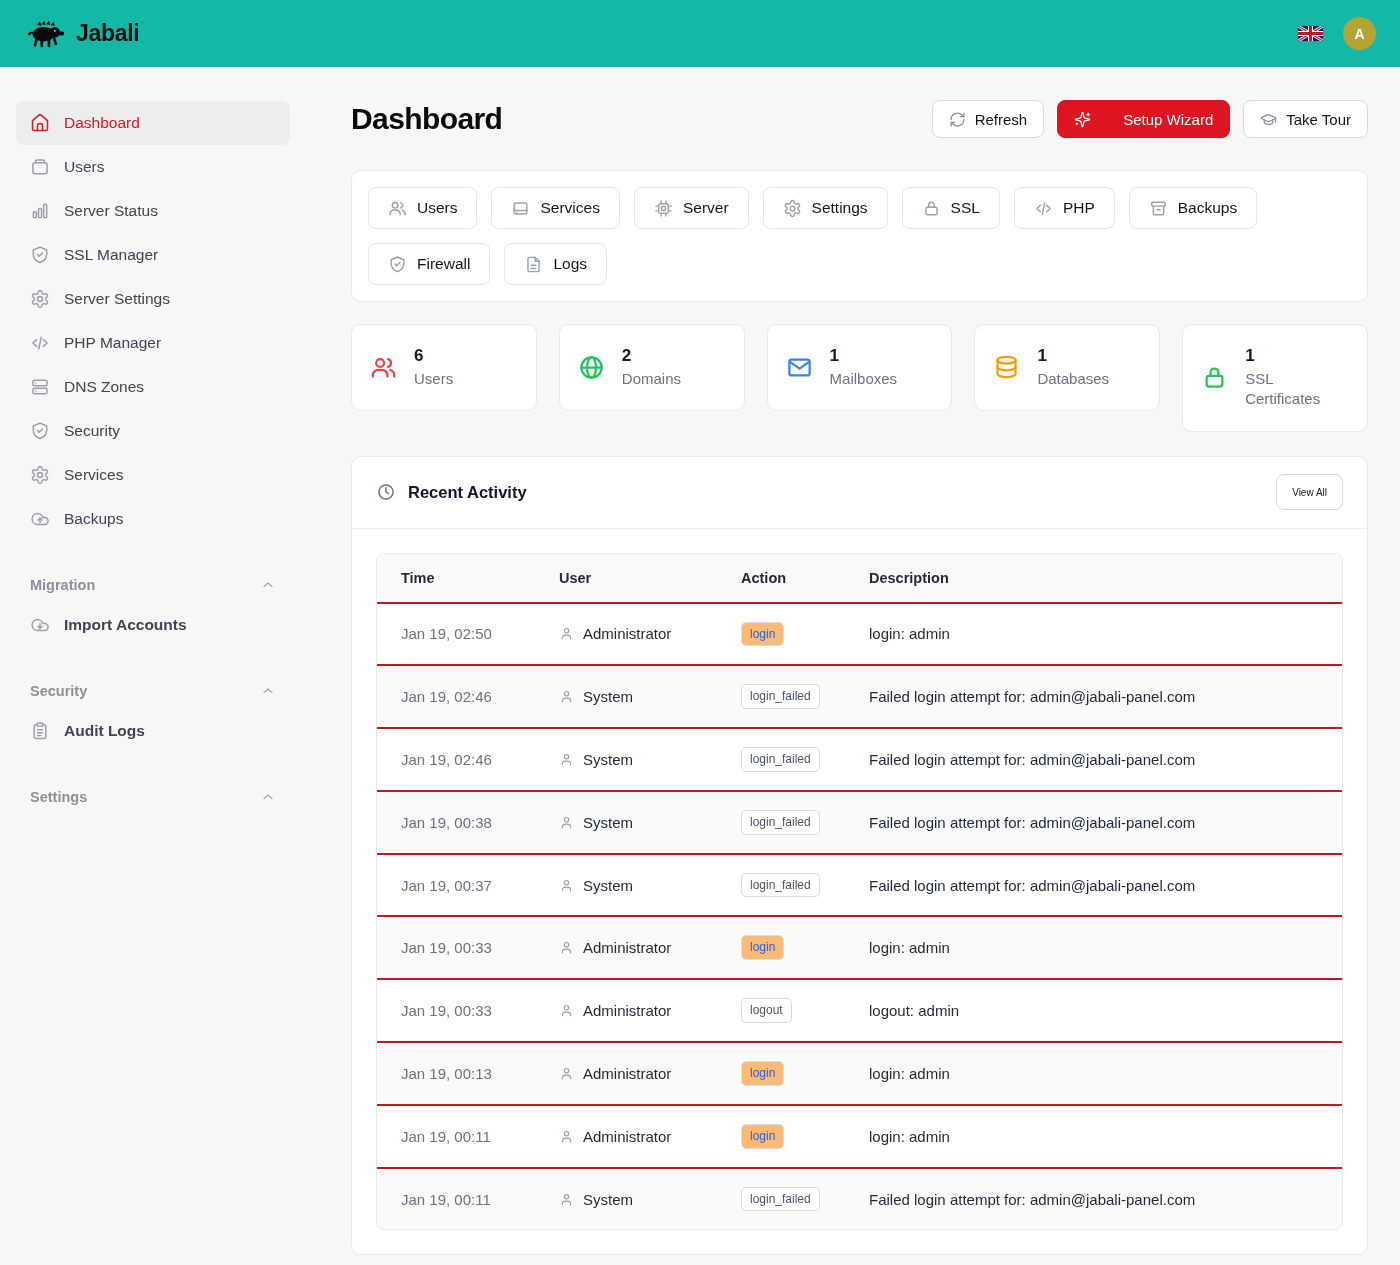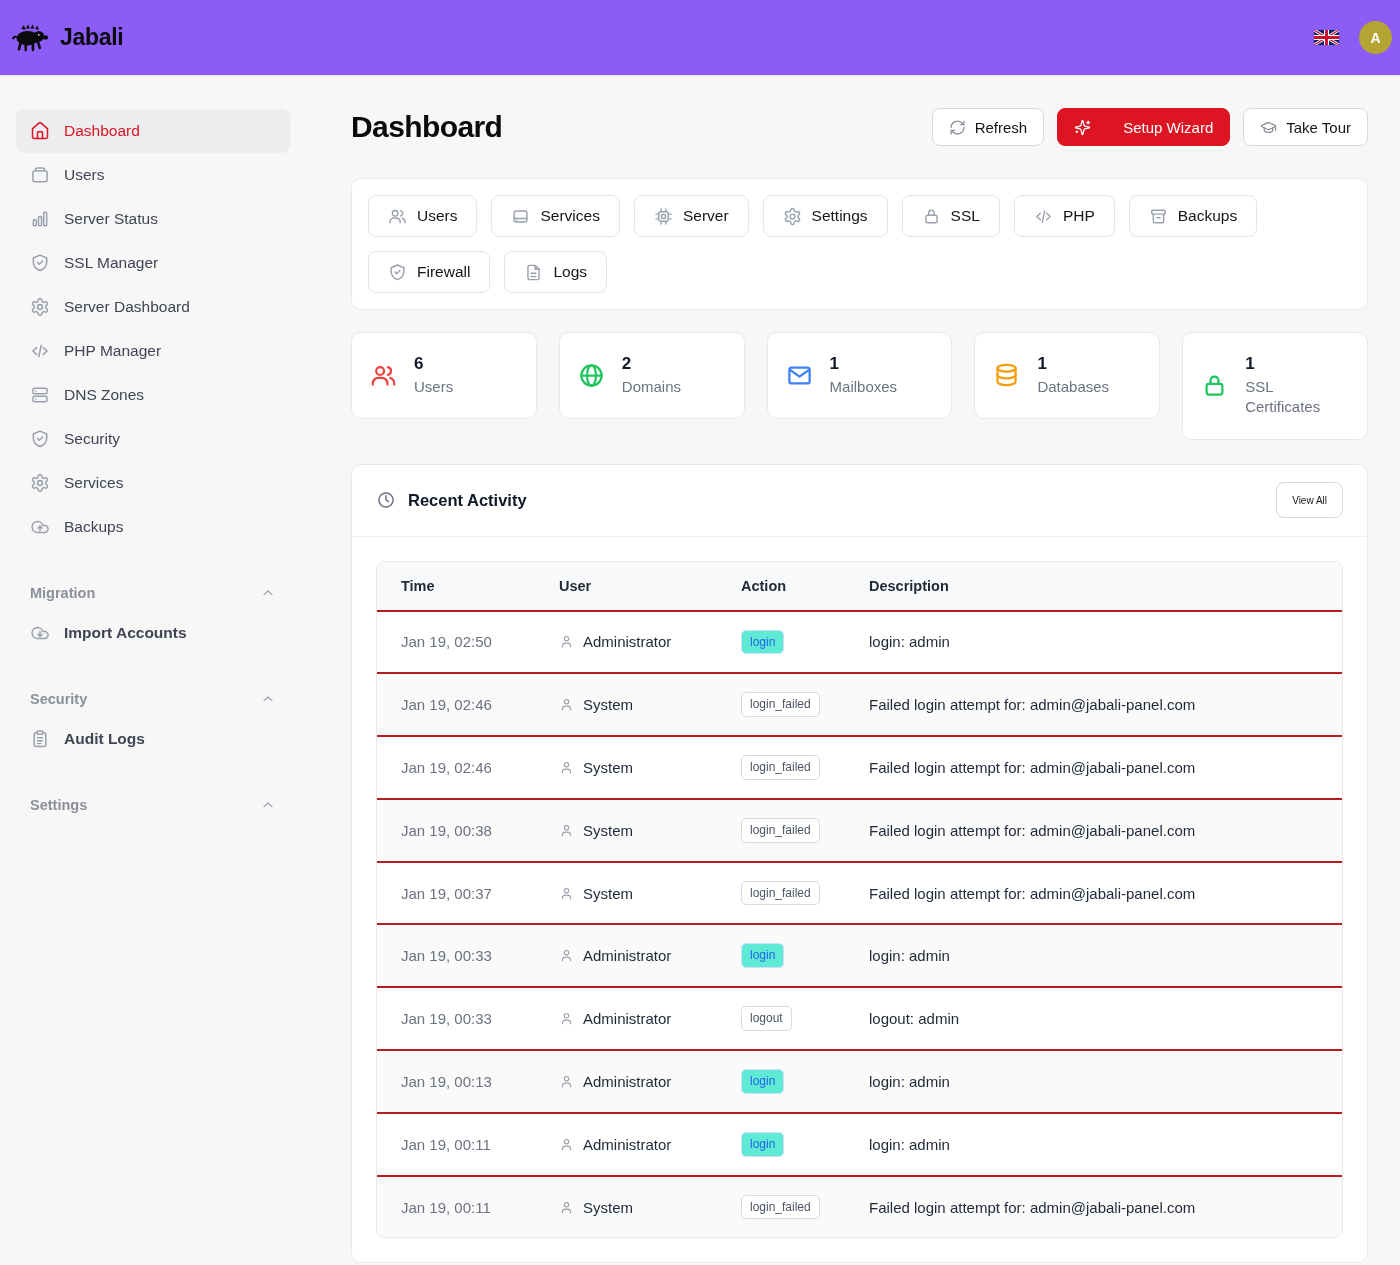--- a/index.html
+++ b/index.html
@@ -7,22 +7,22 @@
   body {
     font-family:"Liberation Sans","DejaVu Sans",sans-serif;
     background:#f7f7f8; color:#1f2937;
     -webkit-font-smoothing:antialiased;
   }
   svg.icon { fill:none; stroke:currentColor; stroke-width:1.8; stroke-linecap:round; stroke-linejoin:round; flex-shrink:0; }
   svg.icon-fill { fill:currentColor; stroke:none; flex-shrink:0; }
 
   
   .topbar {
-    height:76px; background:#8b5cf6; border-bottom:1px solid #e7e8ea;
-    display:flex; align-items:center; padding:0 8px;
+    height:68px; background:#14b8a6; border-bottom:1px solid #e7e8ea;
+    display:flex; align-items:center; padding:0 24px;
   }
   .brand { display:flex; align-items:center; gap:10px; cursor:pointer; }
   .brand-name { font-size:23px; font-weight:800; letter-spacing:-0.3px; color:#0b0b0d; }
   .topbar-right { margin-left:auto; display:flex; align-items:center; gap:20px; }
   .flag-btn { display:flex; border-radius:2px; overflow:hidden; cursor:pointer; box-shadow:0 0 0 1px rgba(0,0,0,.06); }
   .avatar {
     width:33px; height:33px; border-radius:50%; background:var(--avatar,#b4a434);
     color:#fff; font-weight:700; font-size:14px;
     display:flex; align-items:center; justify-content:center; cursor:pointer;
   }
@@ -95,21 +95,21 @@
     background:#f8f9fa; text-align:left; padding:16px 24px;
     font-size:14.5px; font-weight:700; color:#1f2937;
   }
   th.col-time { width:158px; } th.col-user { width:182px; } th.col-action { width:128px; }
   tbody tr:nth-child(even) { background:#fafafa; }
   tbody td { padding:18px 24px; font-size:15px; border-top:2px solid #b91c1c; color:#1f2937; }
   td.cell-time { color:#6b7280; }
   .user-cell { display:flex; align-items:center; gap:9px; }
   .user-cell .icon { width:15px; height:15px; color:#9aa0ab; }
   .badge { display:inline-block; font-size:12px; padding:3px 8px; border-radius:5px; line-height:1.4; }
-  .badge-blue { color:#2563eb; background:#5eead4; border:1px solid #cfe0fc; }
+  .badge-blue { color:#2563eb; background:#fdba74; border:1px solid #cfe0fc; }
   .badge-gray { color:#4b5563; background:#fff; border:1px solid #d7dade; }
 </style>
 </head>
 <body>
 
 <svg width="0" height="0" style="position:absolute" aria-hidden="true">
   <defs>
     <symbol id="i-home" viewBox="0 0 24 24">
         <path d="M3 10a2 2 0 0 1 .709-1.528l7-5.999a2 2 0 0 1 2.582 0l7 5.999A2 2 0 0 1 21 10v9a2 2 0 0 1-2 2H5a2 2 0 0 1-2-2z"></path>
         <path d="M15 21v-7a1 1 0 0 0-1-1h-4a1 1 0 0 0-1 1v7"></path>
@@ -303,21 +303,21 @@
         <a class="side-item">
         <svg class="icon" width="20" height="20">
             <use href="#i-shield"></use>
           </svg>
         <span>SSL Manager</span>
       </a>
         <a class="side-item">
         <svg class="icon" width="20" height="20">
             <use href="#i-gear"></use>
           </svg>
-        <span>Server Dashboard</span>
+        <span>Server Settings</span>
       </a>
         <a class="side-item">
         <svg class="icon" width="20" height="20">
             <use href="#i-code"></use>
           </svg>
         <span>PHP Manager</span>
       </a>
         <a class="side-item">
         <svg class="icon" width="20" height="20">
             <use href="#i-dns"></use>

